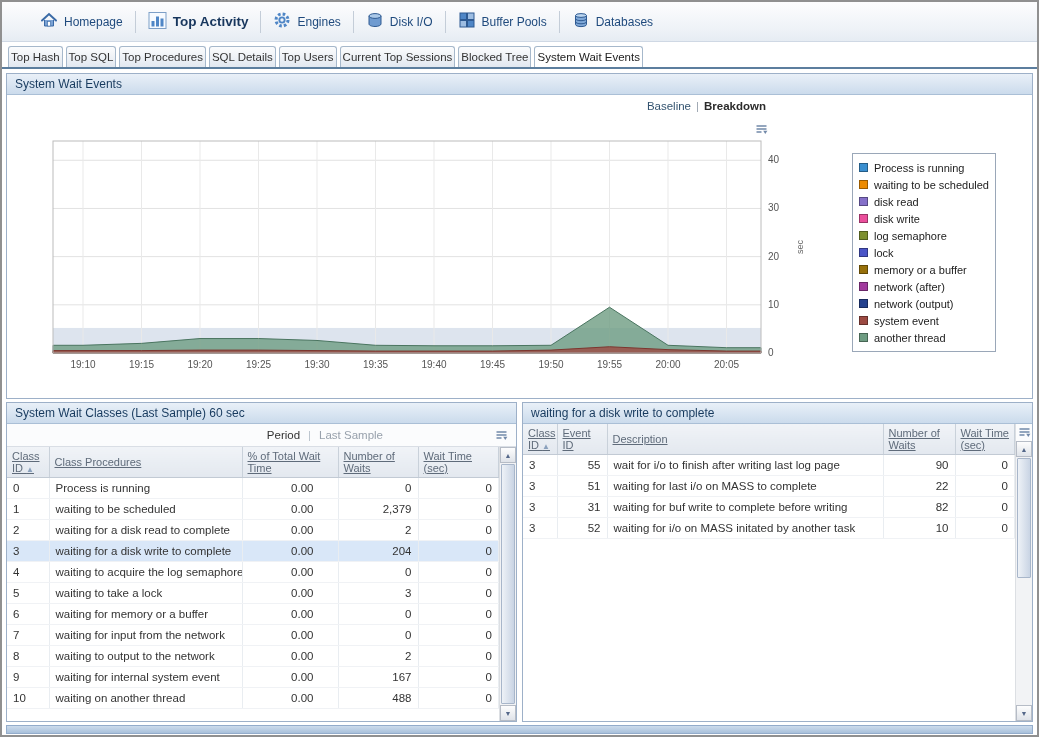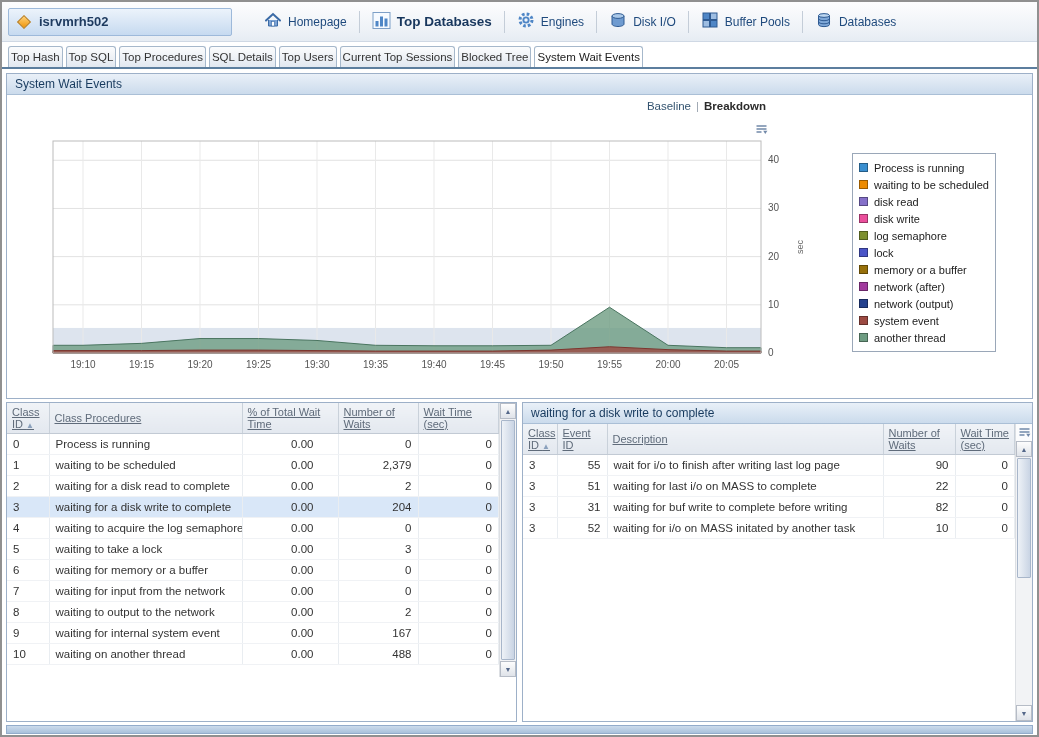--- a/index.html
+++ b/index.html
@@ -72,42 +72,38 @@
   .sb-iconslot { height:17px; display:flex; align-items:center; justify-content:center; background:#fbfcfd; }
 
   .bottom-strip { margin:3px 4px 0; height:9px; background:linear-gradient(#ccdbec,#a9c1db); border:1px solid #93accb; }
 </style>
 </head>
 <body>
 
 <div class="app">
 
   <div class="topbar">
-    <div class="server-box">
-      <span class="diamond"></span>
-      <span class="server-name">isrvmrh502</span>
-    </div>
     <div class="nav">
       <div class="nav-item">
         <span><svg width="18" height="18" viewBox="0 0 18 18">
               <path d="M2 9.5 9 3l7 6.5" fill="none" stroke="#3a6aa6" stroke-width="2" stroke-linecap="round"></path>
               <path d="M4.5 9v6h9V9" fill="#7ba2d4" stroke="#3a6aa6"></path>
               <rect x="7.6" y="10.5" width="2.8" height="4.5" fill="#fff" stroke="#3a6aa6" stroke-width=".6"></rect>
             </svg></span>
         <span>Homepage</span>
       </div>
       <div class="nav-sep"></div>
       <div class="nav-item active">
         <span><svg width="19" height="19" viewBox="0 0 19 19">
               <rect x="1" y="1.5" width="17" height="16" fill="#f6faff" stroke="#7d9fc7"></rect>
               <rect x="3.5" y="10" width="3" height="5.5" fill="#4f86c6"></rect>
               <rect x="8" y="5.5" width="3" height="10" fill="#4f86c6"></rect>
               <rect x="12.5" y="7.5" width="3" height="8" fill="#4f86c6"></rect>
             </svg></span>
-        <span>Top Databases</span>
+        <span>Top Activity</span>
       </div>
       <div class="nav-sep"></div>
       <div class="nav-item">
         <span><svg width="18" height="18" viewBox="0 0 18 18">
               <circle cx="9" cy="9" r="6" fill="none" stroke="#4f86c6" stroke-width="3" stroke-dasharray="2.6 2.1"></circle>
               <circle cx="9" cy="9" r="3.6" fill="#4f86c6"></circle>
               <circle cx="9" cy="9" r="1.7" fill="#eef4fb"></circle>
             </svg></span>
         <span>Engines</span>
       </div>
@@ -251,20 +247,32 @@
             <span class="legend-swatch" style="background: rgb(110, 156, 130);"></span>
             <span>another thread</span>
           </div>
         </div>
     </div>
   </div>
 
   <div class="bottom">
 
     <div class="panel bottom-left">
+      <div class="panel-header">System Wait Classes (Last Sample) 60 sec</div>
+      <div class="toolbar">
+        <span class="plabel">Period</span>
+        <span class="psep">|</span>
+        <span class="pvalue">Last Sample</span>
+        <span class="menu-icon">
+            <svg width="13" height="13" viewBox="0 0 13 13">
+              <path d="M1.5 3h10M1.5 6h10M1.5 9h5" stroke="#7289a9" stroke-width="1.4" fill="none"></path>
+              <path d="M8.2 7.8h4.2L10.3 11z" fill="#7289a9"></path>
+            </svg>
+          </span>
+      </div>
       <div class="grid-area">
         <div class="table-wrap">
           <table>
             <colgroup>
                 <col style="width:42px">
                 <col style="width:193px">
                 <col style="width:96px">
                 <col style="width:80px">
                 <col>
               </colgroup>

